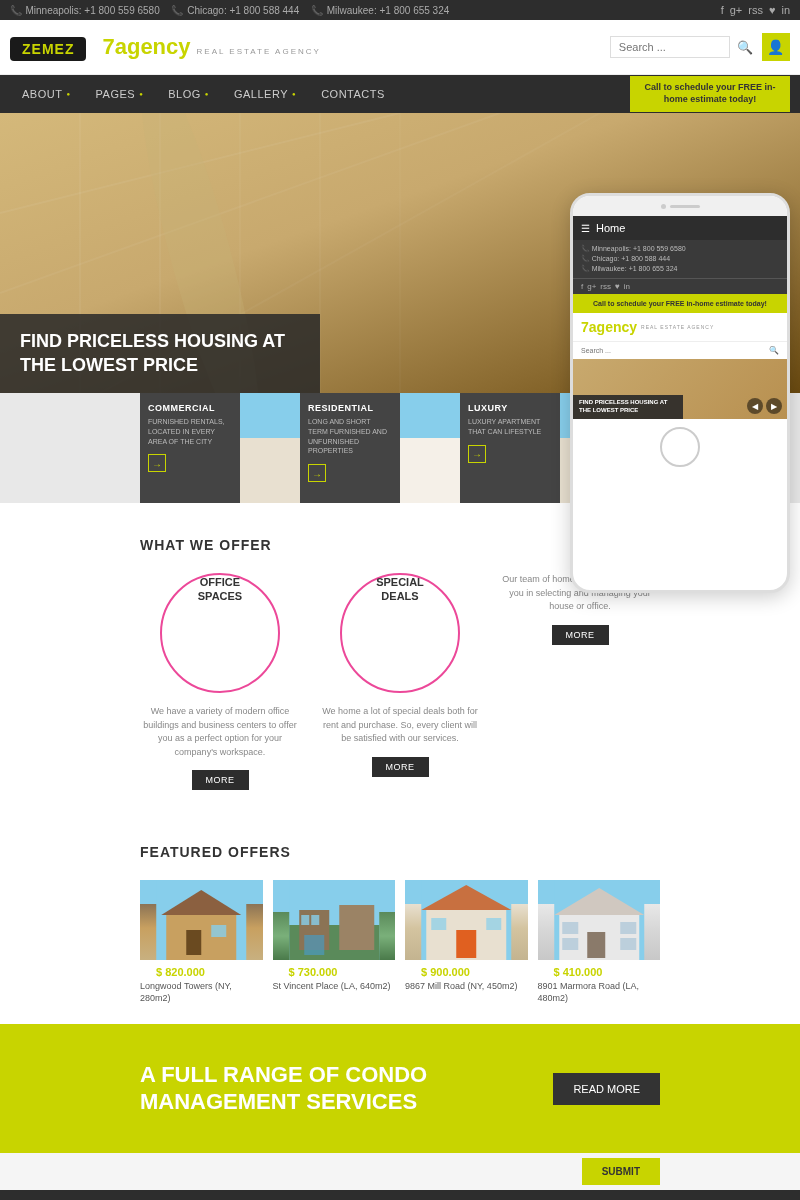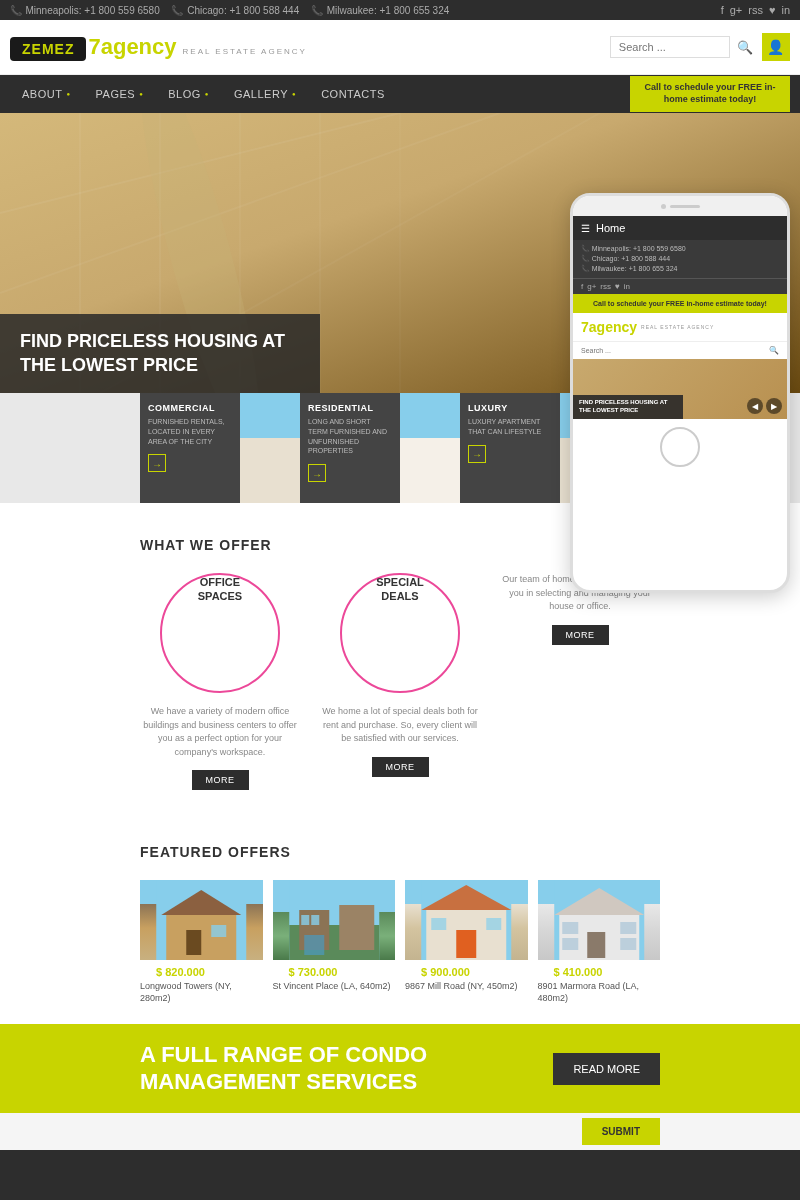--- a/index.html
+++ b/index.html
@@ -22,21 +22,21 @@
 
     
     .header {
       background: #fff;
       display: flex;
       align-items: center;
       padding: 0 10px;
       height: 55px;
       border-bottom: 1px solid #eee;
     }
-    .logo-area { display: flex; align-items: baseline; gap: 2px; flex: 1; }
+    .logo-area { display: flex; align-items: baseline; gap: 16px; flex: 1; }
     .zemez-badge {
       background: #1a1a1a;
       color: #c8d400;
       font-weight: bold;
       font-size: 14px;
       padding: 4px 12px;
       border-radius: 4px;
       letter-spacing: 1px;
     }
     .agency-logo { font-size: 22px; color: #333; font-weight: 300; }
@@ -250,21 +250,21 @@
     .property-img-1 { background: linear-gradient(180deg, #87CEEB 30%, #8B7355 30%, #c8a060 60%, #c8b080 100%); }
     .property-img-2 { background: linear-gradient(180deg, #87CEEB 40%, #5a8a5a 40%, #7ab07a 70%, #4a7a4a 100%); }
     .property-img-3 { background: linear-gradient(180deg, #87CEEB 30%, #e8e0d0 30%, #d4c4a0 60%, #c4b490 100%); }
     .property-img-4 { background: linear-gradient(180deg, #87CEEB 30%, #e8e8e8 30%, #d8d8d8 60%, #c8c8c8 100%); }
     .property-price { color: #c8d400; font-size: 11px; font-weight: bold; margin-bottom: 3px; padding-left: 16px; }
     .property-name { font-size: 9px; color: #555; line-height: 1.3; }
 
     
     .cta-banner {
       background: #c8d400;
-      padding: 18px 140px;
+      padding: 38px 140px;
       display: flex;
       align-items: center;
       justify-content: space-between;
     }
     .cta-banner-text { color: #fff; font-size: 22px; font-weight: bold; text-transform: uppercase; line-height: 1.2; }
     .read-more-btn {
       background: #333;
       color: #fff;
       border: none;
       padding: 10px 20px;

